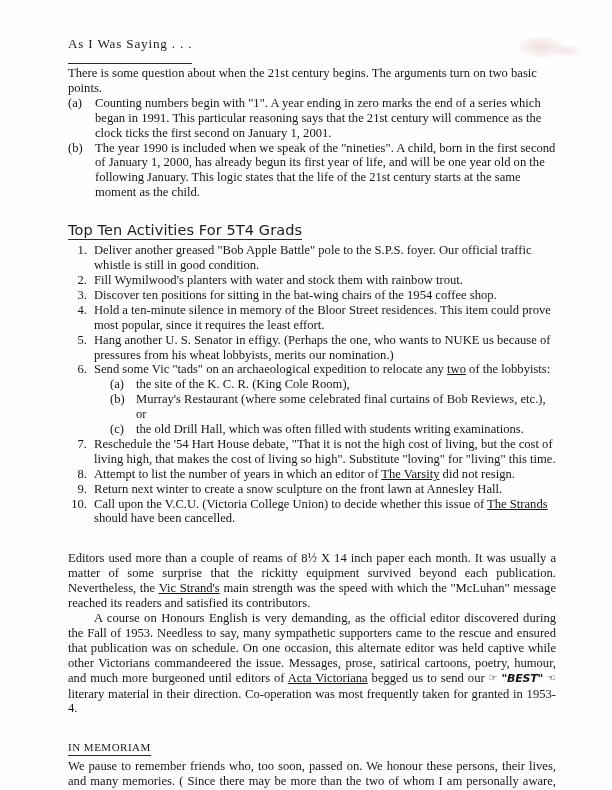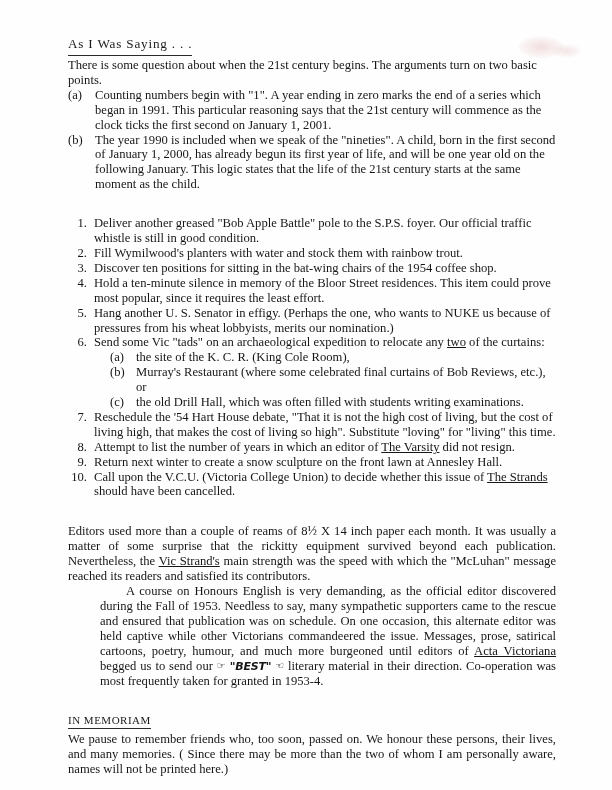--- a/index.html
+++ b/index.html
@@ -58,21 +58,21 @@
 
   
   .head-serif {
     font-family: "Liberation Serif", "DejaVu Serif", serif;
     font-size: 13.2px;
     line-height: 15px;
     color: #1b1b1b;
     letter-spacing: 0.8px;
     display: inline-block;
     border-bottom: 1px solid #2a2a2a;
-    padding-bottom: 4px;
+    padding-bottom: 12px;
     margin: 0;
   }
 
   .head-sans {
     font-family: "DejaVu Sans", "Liberation Sans", sans-serif;
     font-size: 14.5px;
     line-height: 17px;
     color: #1b1b1b;
     display: inline-block;
     border-bottom: 1px solid #2a2a2a;
@@ -115,21 +115,20 @@
     text-align: justify;
     text-justify: inter-word;
   }
 
   .para-plain {
     text-align: left;
   }
 
   .para-indent {
     text-indent: 26px;
-    margin-left: 32px;
   }
 
   .hang {
     position: relative;
     font-size: 12.6px;
     line-height: 14.9px;
     color: #161616;
     margin: 0;
     text-align: left;
   }
@@ -212,20 +211,23 @@
 
       <div class="hang lettered">
         <span class="marker">(b)</span>
         <span>The year 1990 is included when we speak of the "nineties".  A child, born in the first second of January 1, 2000, has already begun its first year of life, and will be one year old on the following January.  This logic states that the life of the 21st century starts at the same moment as the child.</span>
       </div>
     </div>
 
     <div class="gap-xl"></div>
 
     <div>
+      <div>
+        <span class="head-sans">Top Ten Activities For 5T4 Grads</span>
+      </div>
 
       <div style="height:3px"></div>
 
       <div class="hang numbered">
         <span class="marker">1.</span>
         <span>Deliver another greased "Bob Apple Battle" pole to the S.P.S. foyer.  Our official traffic whistle is still in good condition.</span>
       </div>
 
       <div class="hang numbered">
         <span class="marker">2.</span>
@@ -242,21 +244,21 @@
         <span>Hold  a  ten-minute silence in memory of the Bloor Street residences.  This item could prove most  popular, since it requires the least effort.</span>
       </div>
 
       <div class="hang numbered">
         <span class="marker">5.</span>
         <span>Hang another U. S. Senator in effigy.  (Perhaps the one, who wants to NUKE us because of pressures from his wheat lobbyists, merits our nomination.)</span>
       </div>
 
       <div class="hang numbered">
         <span class="marker">6.</span>
-        <span>Send some Vic "tads" on an archaeological expedition to relocate any </span><span class="u">two</span><span> of the curtains:</span>
+        <span>Send some Vic "tads" on an archaeological expedition to relocate any </span><span class="u">two</span><span> of the lobbyists:</span>
       </div>
 
       <div class="hang subitem">
         <span class="marker">(a)</span>
         <span>the site of the K. C. R.  (King Cole Room),</span>
       </div>
 
       <div class="hang subitem">
         <span class="marker">(b)</span>
         <span>Murray's Restaurant (where some celebrated final curtains of Bob Reviews, etc.), or</span>

